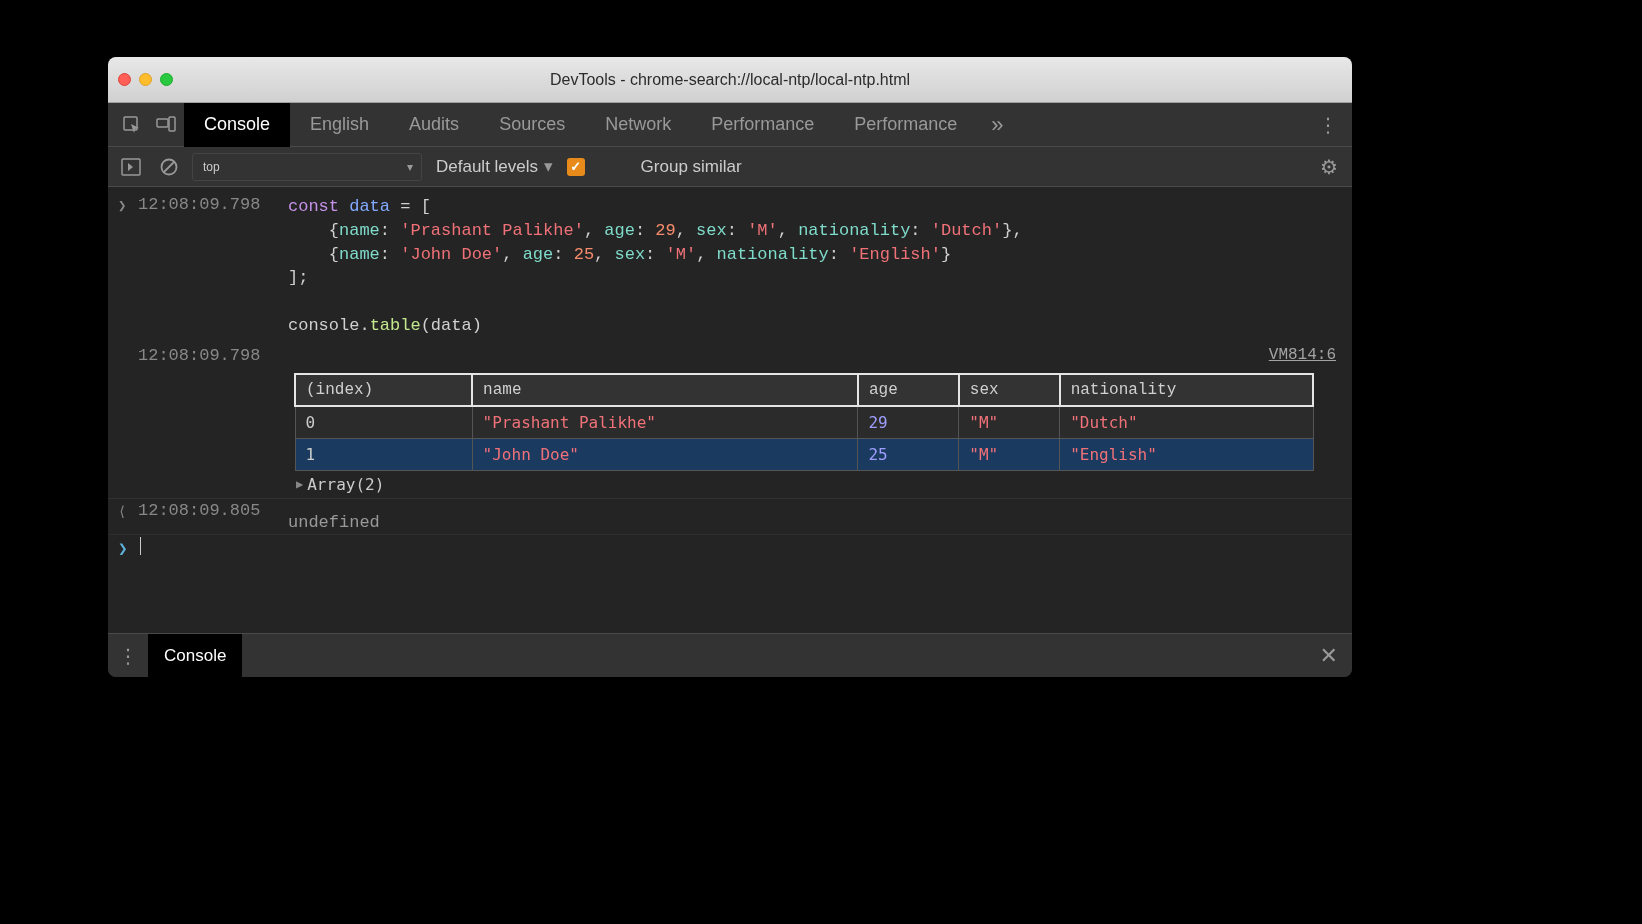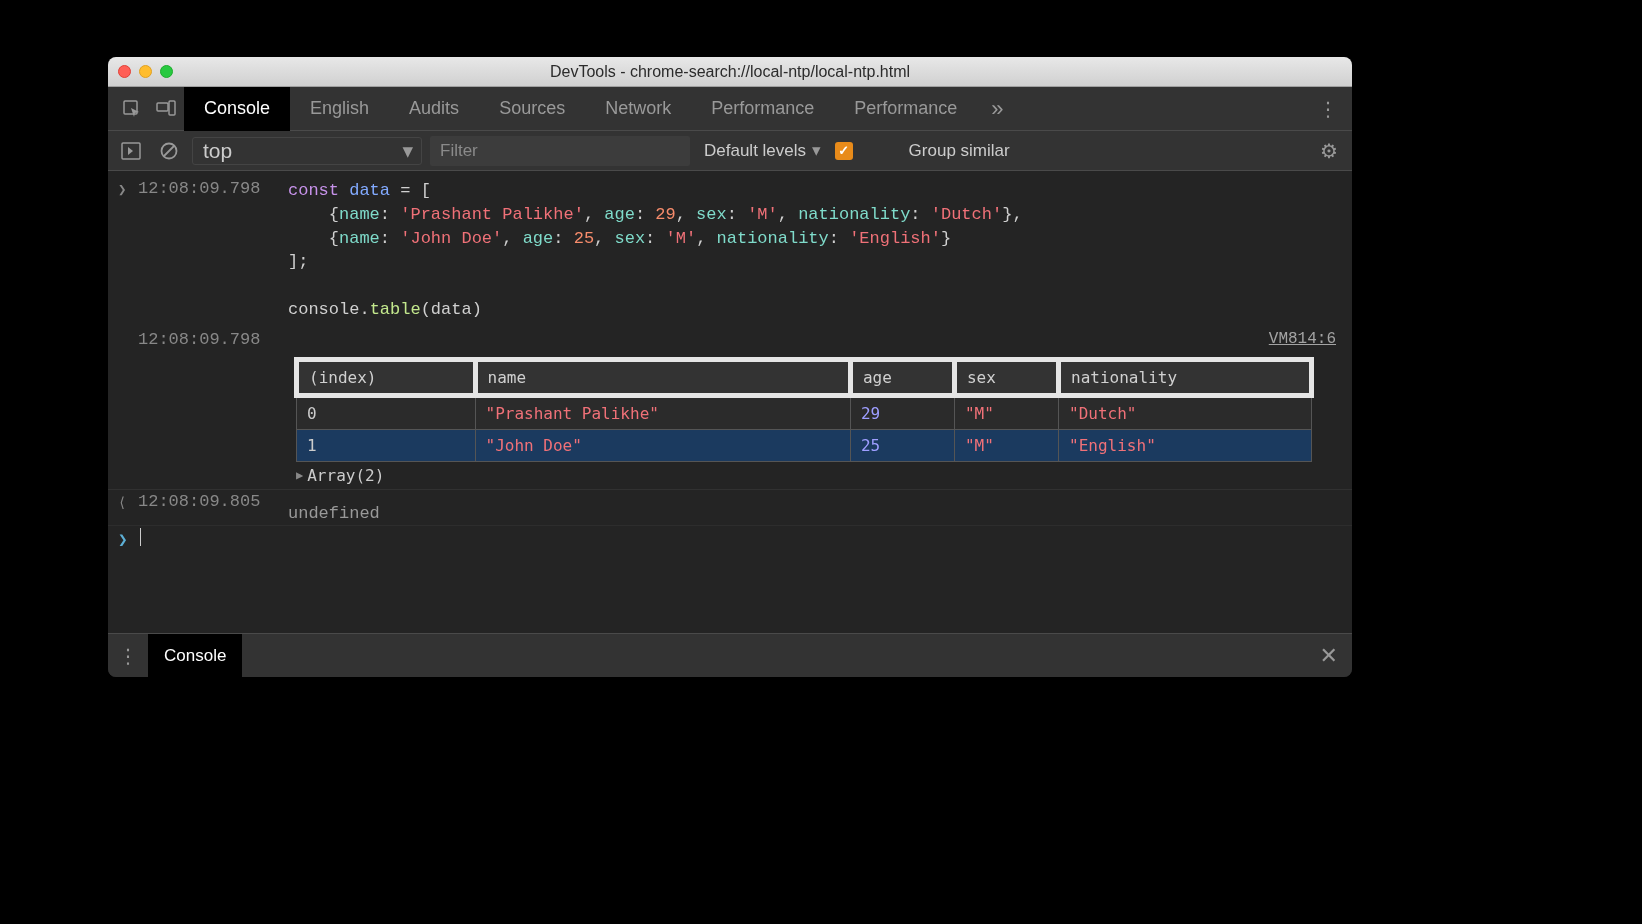--- a/index.html
+++ b/index.html
@@ -19,21 +19,21 @@
     height: 620px;
     background: #242424;
     border-radius: 8px;
     box-shadow: 0 20px 60px rgba(0,0,0,0.8);
     display: flex;
     flex-direction: column;
     overflow: hidden;
   }
   
   .titlebar {
-    height: 30px;
+    height: 46px;
     background: linear-gradient(#e8e8e8, #d0d0d0);
     display: flex;
     align-items: center;
     padding: 0 10px;
     position: relative;
     border-bottom: 1px solid #a0a0a0;
   }
   .traffic-lights { display: flex; gap: 8px; }
   .light { width: 13px; height: 13px; border-radius: 50%; }
   .light.red { background: #ff5f57; border: 0.5px solid #e04137; }
@@ -111,21 +111,21 @@
     align-items: center;
     justify-content: center;
     color: #999;
     cursor: pointer;
   }
   .context-select {
     height: 28px;
     min-width: 230px;
     padding: 0 28px 0 10px;
     color: #ccc;
-    font-size: 21px;
+    font-size: 12px;
     display: flex;
     align-items: center;
     position: relative;
     cursor: pointer;
     border: 1px solid #444;
     border-radius: 3px;
     text-align: center;
   }
   .context-select::after {
     content: "▾";
@@ -231,22 +231,23 @@
     width: 1020px;
     font-family: Menlo, Monaco, monospace;
     font-size: 16px;
     border: 1px solid #555;
   }
   table.data-table th {
     background: #333;
     color: #d0d0d0;
     text-align: left;
     padding: 6px 10px;
-    border: 5px solid #e5e5e5;
+    border: 2px solid #e5e5e5;
     font-weight: normal;
+    font-family: Liberation Mono, monospace;
   }
   table.data-table td {
     padding: 6px 10px;
     border: 1px solid #555;
     color: #ccc;
   }
   table.data-table tr.r0 { background: #2b2b2b; }
   table.data-table tr.r1 { background: #1b3a5f; }
   .tstr { color: #f07178; }
   .tnum { color: #9e9eff; }
@@ -354,21 +355,20 @@
     </div>
     <div class="tb-icon">
       <svg width="18" height="18" viewBox="0 0 18 18">
           <circle cx="9" cy="9" r="7.5" fill="none" stroke="#999" stroke-width="1.8"></circle>
           <line x1="4" y1="14" x2="14" y2="4" stroke="#999" stroke-width="1.8"></line>
         </svg>
     </div>
     <div class="context-select">
       <span>top</span>
     </div>
-    <input class="filter-input" placeholder="Filter" style="">
     <div class="levels">
       <span>Default levels</span>
     </div>
     <div class="checkbox">✓</div>
     <div class="cb-label">Group similar</div>
     <div class="spacer"></div>
     <div class="gear">⚙</div>
   </div>
 
   <div class="console-body">

